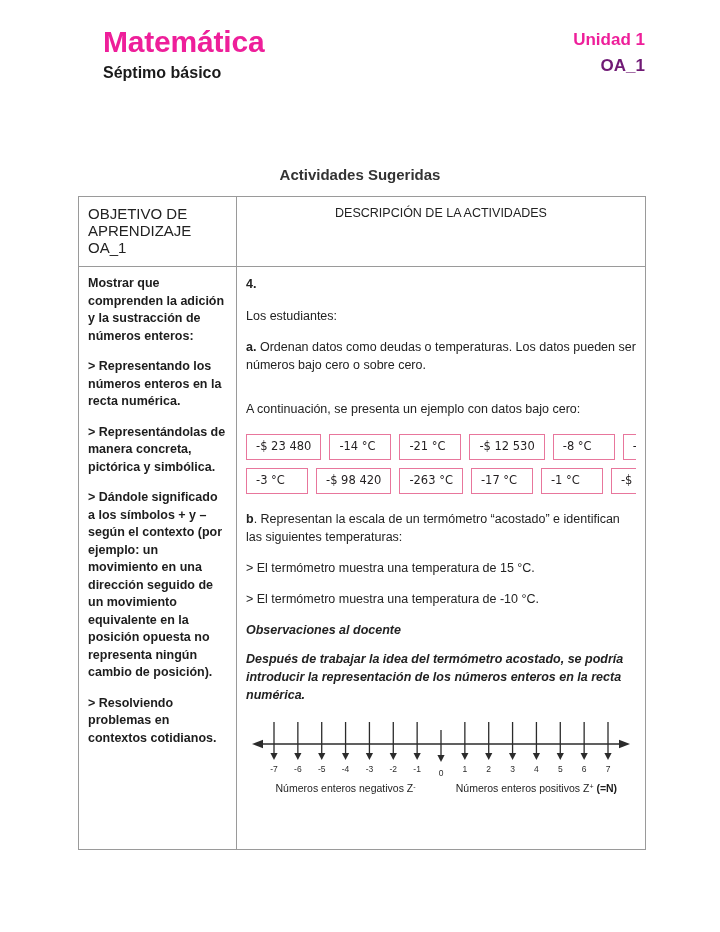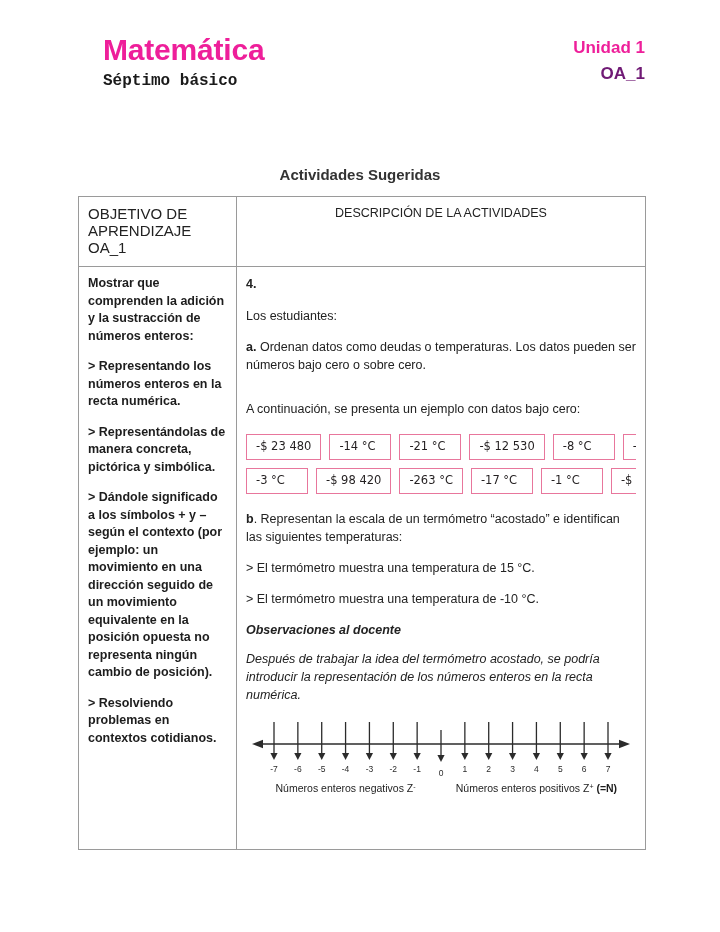--- a/index.html
+++ b/index.html
@@ -18,21 +18,21 @@
     width: 720px;
     height: 932px;
     background: #ffffff;
     overflow: hidden;
   }
 
   
   .header {
     position: absolute;
     left: 78px;
-    top: 32px;
+    top: 24px;
     width: 567px;
     height: 80px;
   }
   .hdr-left {
     position: absolute;
     left: 25px;
     top: 0;
   }
   .hdr-right {
     position: absolute;
@@ -46,21 +46,20 @@
     color: #ee1f9a;
     line-height: 36px;
     letter-spacing: -0.2px;
   }
   .grade-title {
     font-size: 16px;
     font-weight: bold;
     color: #1a1a1a;
     line-height: 22px;
     margin-top: 2px;
-    font-family: Liberation Mono, monospace;
   }
   .unit-label {
     font-size: 17px;
     font-weight: bold;
     color: #ee1f9a;
     line-height: 24px;
   }
   .oa-label {
     font-size: 17px;
     font-weight: bold;
@@ -135,20 +134,21 @@
   .lead-in { margin-bottom: 8px !important; }
   .gap-note { margin-top: 26px !important; margin-bottom: 16px !important; }
   .obs-title {
     font-weight: bold;
     font-style: italic;
     margin-bottom: 11px !important;
   }
   .obs-body {
     font-style: italic;
     margin-bottom: 0 !important;
+    font-weight: bold;
   }
   .after-chips { margin-top: 12px !important; }
   b { font-weight: bold; }
 
   
   .chips-wrap {
     position: relative;
     width: 100%;
     overflow: hidden;
     margin: 4px 0 2px 0;

